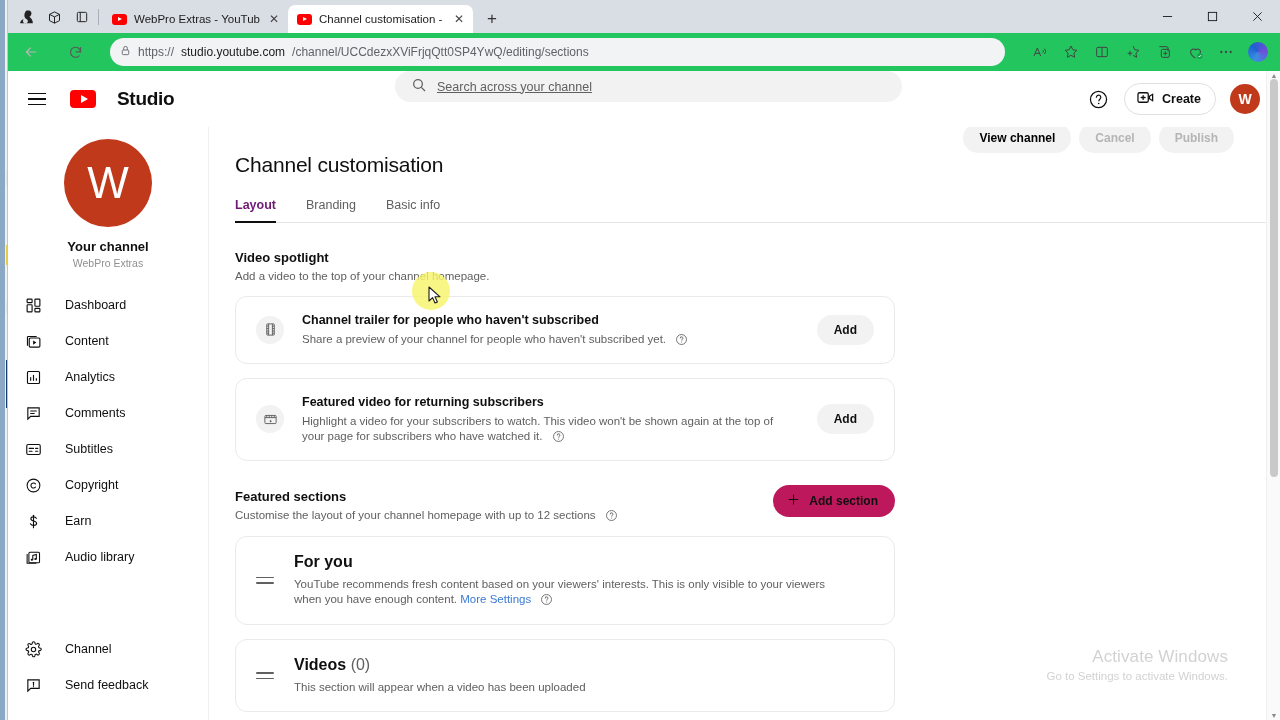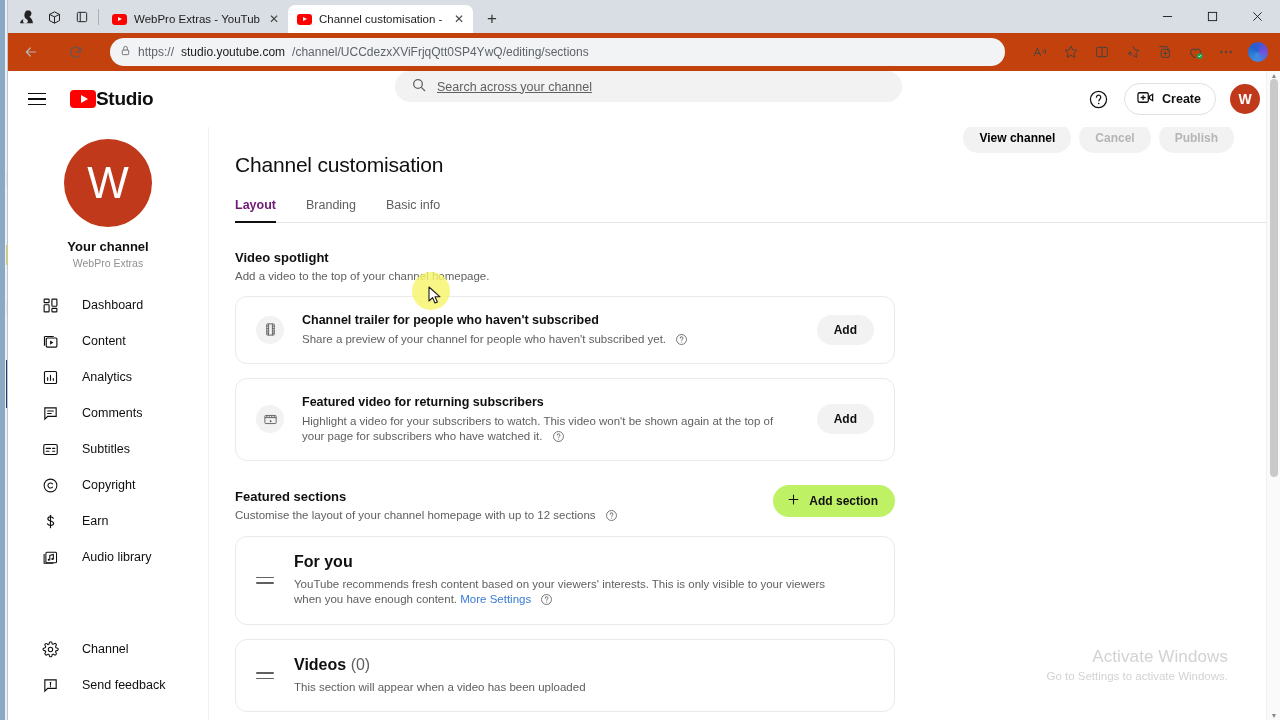--- a/index.html
+++ b/index.html
@@ -71,21 +71,21 @@
     border-top: 2.5px solid transparent; border-bottom: 2.5px solid transparent;
     margin-left: 1px;
   }
   .newtab { width: 28px; height: 28px; display:flex; align-items:center; justify-content:center; font-size:17px; color:#333; margin-left:5px; }
 
   .wincontrols { margin-left: auto; display: flex; height: 33px; }
   .wc { width: 45px; height: 33px; display:flex; align-items:center; justify-content:center; color:#1b1b1b; }
 
   
   .navbar {
-    height: 38px; background: #c2410c; display: flex; align-items: center;
+    height: 38px; background: #22c55e; display: flex; align-items: center;
     padding: 0 8px; gap: 14px; flex: none; justify-content: center;
   }
   .navbtn { width: 30px; height: 30px; display:flex; align-items:center; justify-content:center; color:#5a5a5a; }
   .navbtn.dim { color: #b5b5b5; }
   .urlbox {
     flex: 1; height: 28px; background: #f1f3f5; border-radius: 14px;
     display: flex; align-items: center; gap: 7px; padding: 0 10px;
     margin: 0 6px; font-size: 12px; color: #616161;
   }
   .url-strong { color: #1b1b1b; }
@@ -100,21 +100,21 @@
   
   .page { flex: 1; display: flex; position: relative; background: #fff; overflow: hidden; }
 
   
   .studio-header {
     position: absolute; top: 0; left: 0; right: 0; height: 56px;
     display: flex; align-items: center; background: #fff; z-index: 5;
   }
   .hamburger { width: 24px; height: 24px; margin-left: 20px; display:flex; flex-direction:column; justify-content:center; gap:4px; }
   .hamburger span { display:block; height:1.6px; background:#0f0f0f; width: 18px; }
-  .logo { display: flex; align-items: center; gap: 0; margin-left: 18px; }
+  .logo { display: flex; align-items: center; gap: 21px; margin-left: 18px; }
   .logo-play {
     width: 26px; height: 18px; background: #ff0000; border-radius: 4px;
     display:flex; align-items:center; justify-content:center;
   }
   .logo-play::after {
     content:""; width:0;height:0;
     border-left: 7px solid #fff;
     border-top: 4.5px solid transparent; border-bottom: 4.5px solid transparent;
     margin-left: 2px;
   }
@@ -152,21 +152,21 @@
     width: 88px; height: 88px; border-radius: 50%;
     display: flex; align-items: center; justify-content: center;
     color: #fff; font-size: 44px; font-weight: 500;
   }
   .ch-title { margin-top: 12px; font-size: 13px; font-weight: 600; color: #0f0f0f; }
   .ch-sub { margin-top: 3px; font-size: 10.5px; color: #909090; }
 
   .navlist { display: flex; flex-direction: column; }
   .navitem {
     height: 36px; display: flex; align-items: center; gap: 22px;
-    padding-left: 32px; font-size: 12.5px; color: #0f0f0f;
+    padding-left: 15px; font-size: 12.5px; color: #0f0f0f;
     border-radius: 0 18px 18px 0; margin-right: 10px;
   }
   .navitem.active { background: #f2f2f2; font-weight: 600; }
   .navicon { width: 20px; height: 20px; display:flex; align-items:center; justify-content:center; flex: none; }
   .nav-gap { height: 56px; }
 
   
   .main {
     flex: 1; padding-top: 56px; overflow: hidden; position: relative;
     border-left: 1px solid #f0f0f0;
@@ -210,21 +210,21 @@
   .inline-help { display:inline-flex; vertical-align: -3px; margin-left: 6px; }
   .add-btn {
     height: 30px; border-radius: 16px; background: #f2f2f2;
     display: flex; align-items: center; padding: 0 17px;
     font-size: 12px; font-weight: 600; color: #0f0f0f; flex: none;
   }
 
   .featured-head { margin-top: 28px; position: relative; width: 660px; }
   .add-section-btn {
     position: absolute; right: 0; top: -4px; height: 32px; border-radius: 17px;
-    background: #bef264; display: flex; align-items: center; gap: 8px; padding: 0 17px 0 13px;
+    background: #be185d; display: flex; align-items: center; gap: 8px; padding: 0 17px 0 13px;
     font-size: 12px; font-weight: 600; color: #0f0f0f;
   }
 
   .sec-card {
     width: 660px; background: #fff; border: 1px solid #eaeaea; border-radius: 12px;
     margin-top: 14px; display: flex; align-items: center; padding: 16px 20px; gap: 20px;
   }
   .drag-handle { width: 18px; flex: none; display:flex; flex-direction:column; gap:4px; }
   .drag-handle span { display:block; height: 1.7px; background: #606060; border-radius: 1px; }
   .sec-title { font-size: 16px; font-weight: 600; color: #0f0f0f; }

